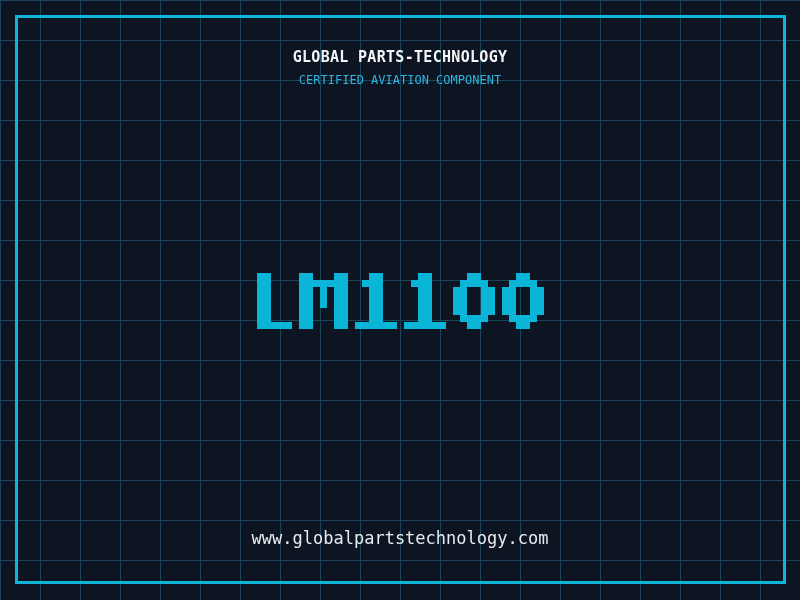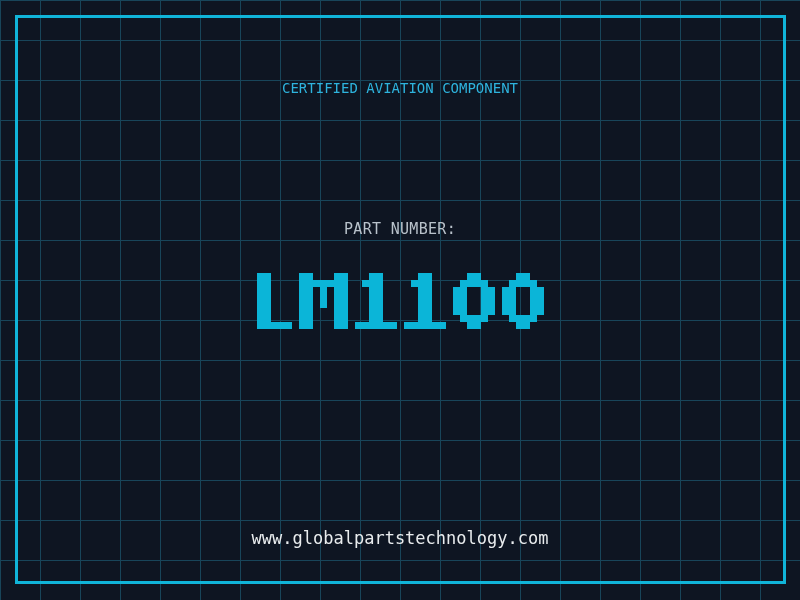--- a/index.html
+++ b/index.html
@@ -41,22 +41,22 @@
   }
   .title {
     top: 49px;
     font-size: 15px;
     line-height: 17px;
     font-weight: bold;
     color: #f4f6f8;
     letter-spacing: 0.3px;
   }
   .subtitle {
-    top: 80px;
-    font-size: 14px;
+    top: 72px;
+    font-size: 12px;
     line-height: 16px;
     color: #2eb4de;
   }
   .part-label {
     top: 221px;
     font-size: 15px;
     line-height: 17px;
     color: #b9c2cb;
     letter-spacing: 0.3px;
   }
@@ -77,24 +77,24 @@
     line-height: 16px;
     color: #e9ecee;
   }
 </style>
 </head>
 <body>
 
 <div class="stage" style="background-color: rgb(14, 21, 34); background-image: linear-gradient(to right, rgb(24, 69, 90) 1px, transparent 1px), linear-gradient(rgb(24, 69, 90) 1px, transparent 1px);">
   <div class="frame" style="border-color: rgb(16, 180, 217);"></div>
 
+  <div class="txt title" style="color: rgb(244, 246, 248);">GLOBAL PARTS-TECHNOLOGY</div>
 
   <div class="txt subtitle" style="color: rgb(46, 180, 222);">CERTIFIED AVIATION COMPONENT</div>
 
-  <div class="txt part-label" style="color: rgb(185, 194, 203);">PART NUMBER:</div>
 
   <div class="part-value"><svg width="287" height="56" shape-rendering="crispEdges">
         <rect x="0" y="0" width="7" height="7" fill="#0bb5d8"></rect>
         <rect x="7" y="0" width="7" height="7" fill="#0bb5d8"></rect>
         <rect x="0" y="7" width="7" height="7" fill="#0bb5d8"></rect>
         <rect x="7" y="7" width="7" height="7" fill="#0bb5d8"></rect>
         <rect x="0" y="14" width="7" height="7" fill="#0bb5d8"></rect>
         <rect x="7" y="14" width="7" height="7" fill="#0bb5d8"></rect>
         <rect x="0" y="21" width="7" height="7" fill="#0bb5d8"></rect>
         <rect x="7" y="21" width="7" height="7" fill="#0bb5d8"></rect>

